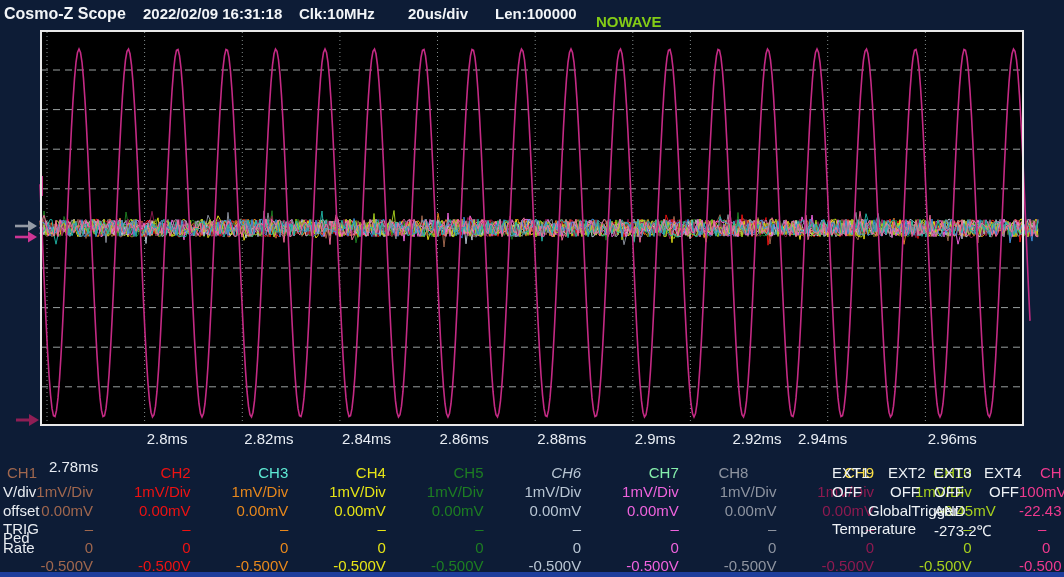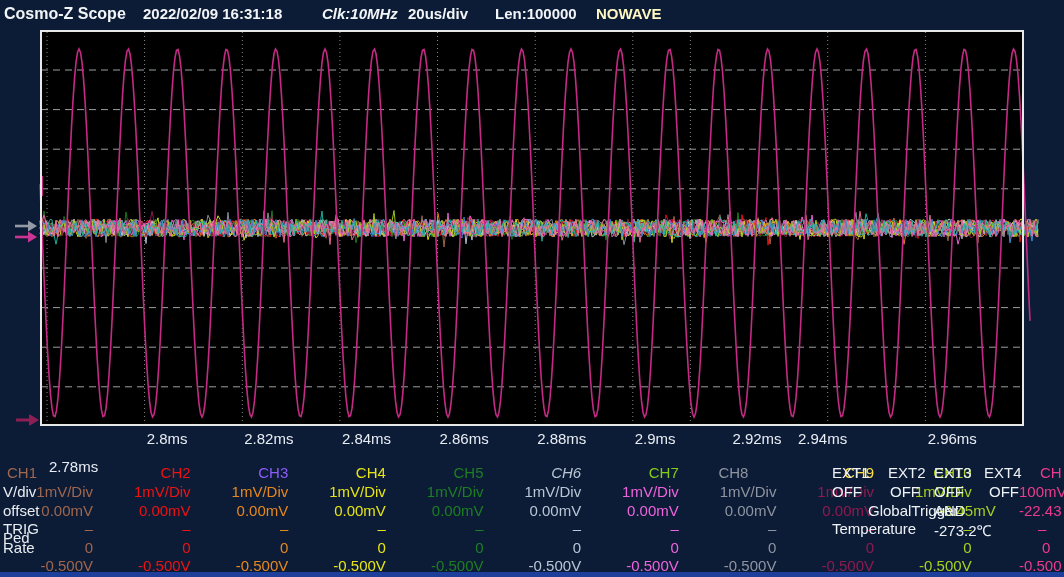--- a/index.html
+++ b/index.html
@@ -14,24 +14,24 @@
   svg{position:absolute;overflow:visible;}
 </style>
 </head>
 <body>
 
 <div id="screen">
 
   <div>
     <span class="hdr" style="left:4px;font-size:16px;">Cosmo-Z Scope</span>
     <span class="hdr" style="left:143px;">2022/02/09 16:31:18</span>
-    <span class="hdr" style="left:322px;font-style:italic;">Clk:10MHz</span>
+    <span class="hdr" style="left:299px;">Clk:10MHz</span>
     <span class="hdr" style="left:408px;">20us/div</span>
     <span class="hdr" style="left:495px;">Len:100000</span>
-    <span class="hdr" style="left:596px;color:#fef9c3;">NOWAVE</span>
+    <span class="hdr" style="left:596px;color:#84cc16;margin-top:8px;">NOWAVE</span>
   </div>
 
   <svg id="scope" style="left:40px;top:30px;" width="1000" height="398">
       <rect x="0" y="0" width="984" height="396" fill="#000000"></rect>
       <line x1="1" y1="40" x2="983" y2="40" stroke="#9aa0a0" stroke-width="1" stroke-dasharray="7 5"></line>
       <line x1="1" y1="79.6" x2="983" y2="79.6" stroke="#9aa0a0" stroke-width="1" stroke-dasharray="7 5"></line>
       <line x1="1" y1="119.19999999999999" x2="983" y2="119.19999999999999" stroke="#9aa0a0" stroke-width="1" stroke-dasharray="7 5"></line>
       <line x1="1" y1="158.8" x2="983" y2="158.8" stroke="#9aa0a0" stroke-width="1" stroke-dasharray="7 5"></line>
       <line x1="1" y1="198.4" x2="983" y2="198.4" stroke="#9aa0a0" stroke-width="1" stroke-dasharray="7 5"></line>
       <line x1="1" y1="238" x2="983" y2="238" stroke="#9aa0a0" stroke-width="1" stroke-dasharray="7 5"></line>
@@ -105,21 +105,21 @@
       <div class="cell" style="left: 7px; top: 501.5px; color: rgb(160, 103, 78); width: 86px; text-align: right;">0.00mV</div>
       <div class="cell" style="left: 7px; top: 520px; color: rgb(160, 103, 78); width: 86px; text-align: right;">–</div>
       <div class="cell" style="left: 7px; top: 538.5px; color: rgb(160, 103, 78); width: 86px; text-align: right;">0</div>
       <div class="cell" style="left: 7px; top: 557px; color: rgb(160, 103, 78); width: 86px; text-align: right;">-0.500V</div>
       <div class="cell" style="left: 104.63px; top: 464px; color: rgb(238, 18, 18); width: 86px; text-align: right;">CH2</div>
       <div class="cell" style="left: 104.63px; top: 483px; color: rgb(238, 18, 18); width: 86px; text-align: right;">1mV/Div</div>
       <div class="cell" style="left: 104.63px; top: 501.5px; color: rgb(238, 18, 18); width: 86px; text-align: right;">0.00mV</div>
       <div class="cell" style="left: 104.63px; top: 520px; color: rgb(238, 18, 18); width: 86px; text-align: right;">–</div>
       <div class="cell" style="left: 104.63px; top: 538.5px; color: rgb(238, 18, 18); width: 86px; text-align: right;">0</div>
       <div class="cell" style="left: 104.63px; top: 557px; color: rgb(238, 18, 18); width: 86px; text-align: right;">-0.500V</div>
-      <div class="cell" style="left: 202.26px; top: 464px; color: #8b5cf6; width: 86px; text-align: right;">CH3</div>
+      <div class="cell" style="left: 202.26px; top: 464px; color: #5eead4; width: 86px; text-align: right;">CH3</div>
       <div class="cell" style="left: 202.26px; top: 483px; color: rgb(232, 136, 28); width: 86px; text-align: right;">1mV/Div</div>
       <div class="cell" style="left: 202.26px; top: 501.5px; color: rgb(232, 136, 28); width: 86px; text-align: right;">0.00mV</div>
       <div class="cell" style="left: 202.26px; top: 520px; color: rgb(232, 136, 28); width: 86px; text-align: right;">–</div>
       <div class="cell" style="left: 202.26px; top: 538.5px; color: rgb(232, 136, 28); width: 86px; text-align: right;">0</div>
       <div class="cell" style="left: 202.26px; top: 557px; color: rgb(232, 136, 28); width: 86px; text-align: right;">-0.500V</div>
       <div class="cell" style="left: 299.89px; top: 464px; color: rgb(230, 228, 22); width: 86px; text-align: right;">CH4</div>
       <div class="cell" style="left: 299.89px; top: 483px; color: rgb(230, 228, 22); width: 86px; text-align: right;">1mV/Div</div>
       <div class="cell" style="left: 299.89px; top: 501.5px; color: rgb(230, 228, 22); width: 86px; text-align: right;">0.00mV</div>
       <div class="cell" style="left: 299.89px; top: 520px; color: rgb(230, 228, 22); width: 86px; text-align: right;">–</div>
       <div class="cell" style="left: 299.89px; top: 538.5px; color: rgb(230, 228, 22); width: 86px; text-align: right;">0</div>
@@ -129,21 +129,21 @@
       <div class="cell" style="left: 397.52px; top: 501.5px; color: rgb(29, 126, 34); width: 86px; text-align: right;">0.00mV</div>
       <div class="cell" style="left: 397.52px; top: 520px; color: rgb(29, 126, 34); width: 86px; text-align: right;">–</div>
       <div class="cell" style="left: 397.52px; top: 538.5px; color: rgb(29, 126, 34); width: 86px; text-align: right;">0</div>
       <div class="cell" style="left: 397.52px; top: 557px; color: rgb(29, 126, 34); width: 86px; text-align: right;">-0.500V</div>
       <div class="cell" style="left: 495.15px; top: 464px; color: rgb(185, 198, 212); width: 86px; text-align: right; font-style: italic;">CH6</div>
       <div class="cell" style="left: 495.15px; top: 483px; color: rgb(185, 198, 212); width: 86px; text-align: right;">1mV/Div</div>
       <div class="cell" style="left: 495.15px; top: 501.5px; color: rgb(185, 198, 212); width: 86px; text-align: right;">0.00mV</div>
       <div class="cell" style="left: 495.15px; top: 520px; color: rgb(185, 198, 212); width: 86px; text-align: right;">–</div>
       <div class="cell" style="left: 495.15px; top: 538.5px; color: rgb(185, 198, 212); width: 86px; text-align: right;">0</div>
       <div class="cell" style="left: 495.15px; top: 557px; color: rgb(185, 198, 212); width: 86px; text-align: right;">-0.500V</div>
-      <div class="cell" style="left: 592.78px; top: 464px; color: #84cc16; width: 86px; text-align: right;">CH7</div>
+      <div class="cell" style="left: 592.78px; top: 464px; color: #86efac; width: 86px; text-align: right;">CH7</div>
       <div class="cell" style="left: 592.78px; top: 483px; color: rgb(239, 99, 221); width: 86px; text-align: right;">1mV/Div</div>
       <div class="cell" style="left: 592.78px; top: 501.5px; color: rgb(239, 99, 221); width: 86px; text-align: right;">0.00mV</div>
       <div class="cell" style="left: 592.78px; top: 520px; color: rgb(239, 99, 221); width: 86px; text-align: right;">–</div>
       <div class="cell" style="left: 592.78px; top: 538.5px; color: rgb(239, 99, 221); width: 86px; text-align: right;">0</div>
       <div class="cell" style="left: 592.78px; top: 557px; color: rgb(239, 99, 221); width: 86px; text-align: right;">-0.500V</div>
       <div class="cell" style="left: 690.41px; top: 464px; color: rgb(142, 148, 160); width: 86px; text-align: center;">CH8</div>
       <div class="cell" style="left: 690.41px; top: 483px; color: rgb(142, 148, 160); width: 86px; text-align: right;">1mV/Div</div>
       <div class="cell" style="left: 690.41px; top: 501.5px; color: rgb(142, 148, 160); width: 86px; text-align: right;">0.00mV</div>
       <div class="cell" style="left: 690.41px; top: 520px; color: rgb(142, 148, 160); width: 86px; text-align: right;">–</div>
       <div class="cell" style="left: 690.41px; top: 538.5px; color: rgb(142, 148, 160); width: 86px; text-align: right;">0</div>

